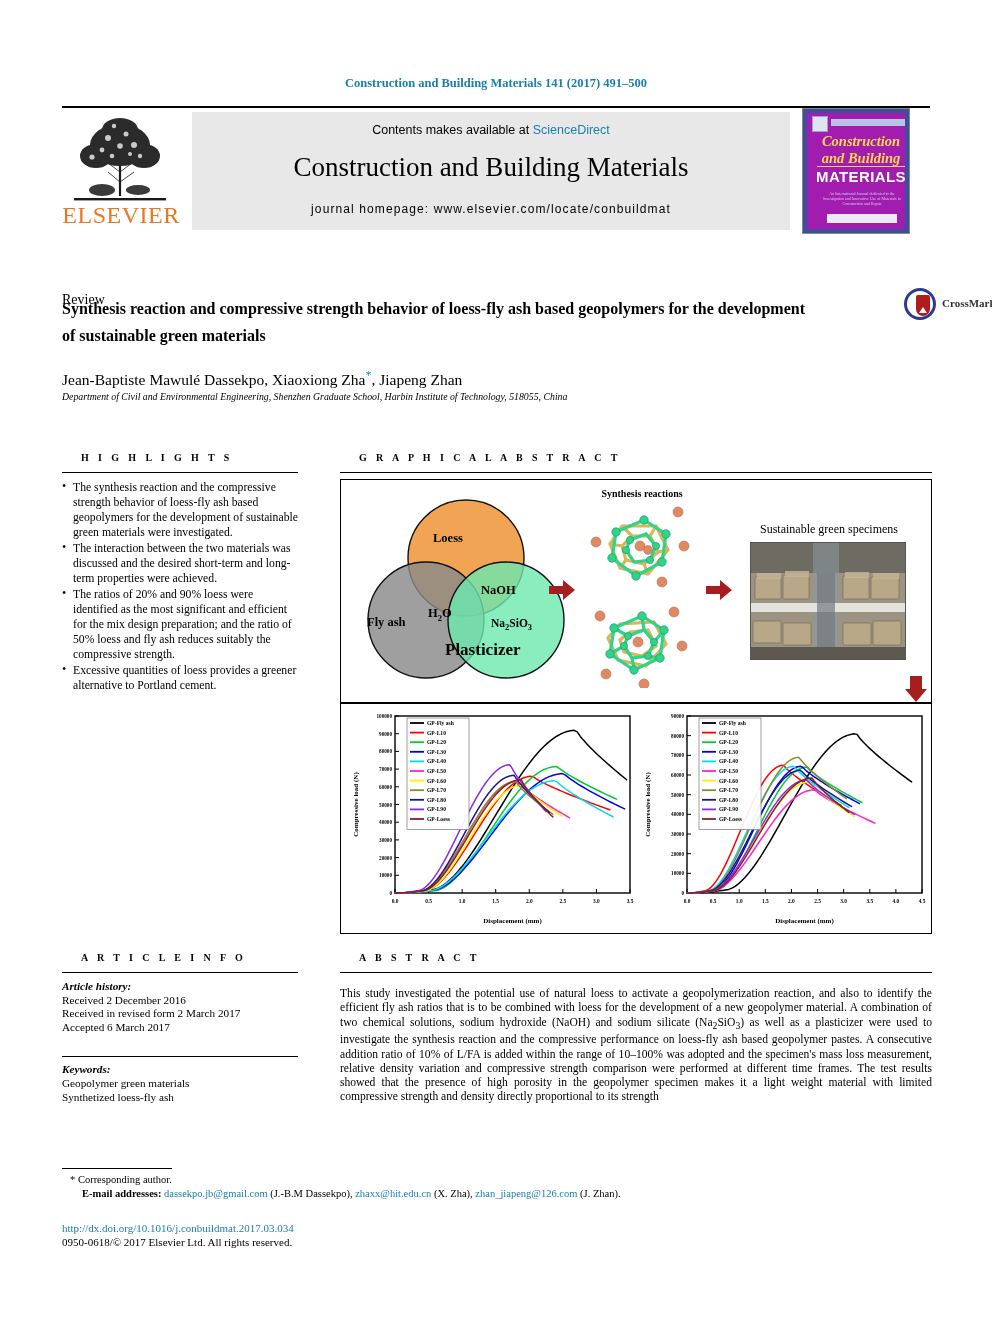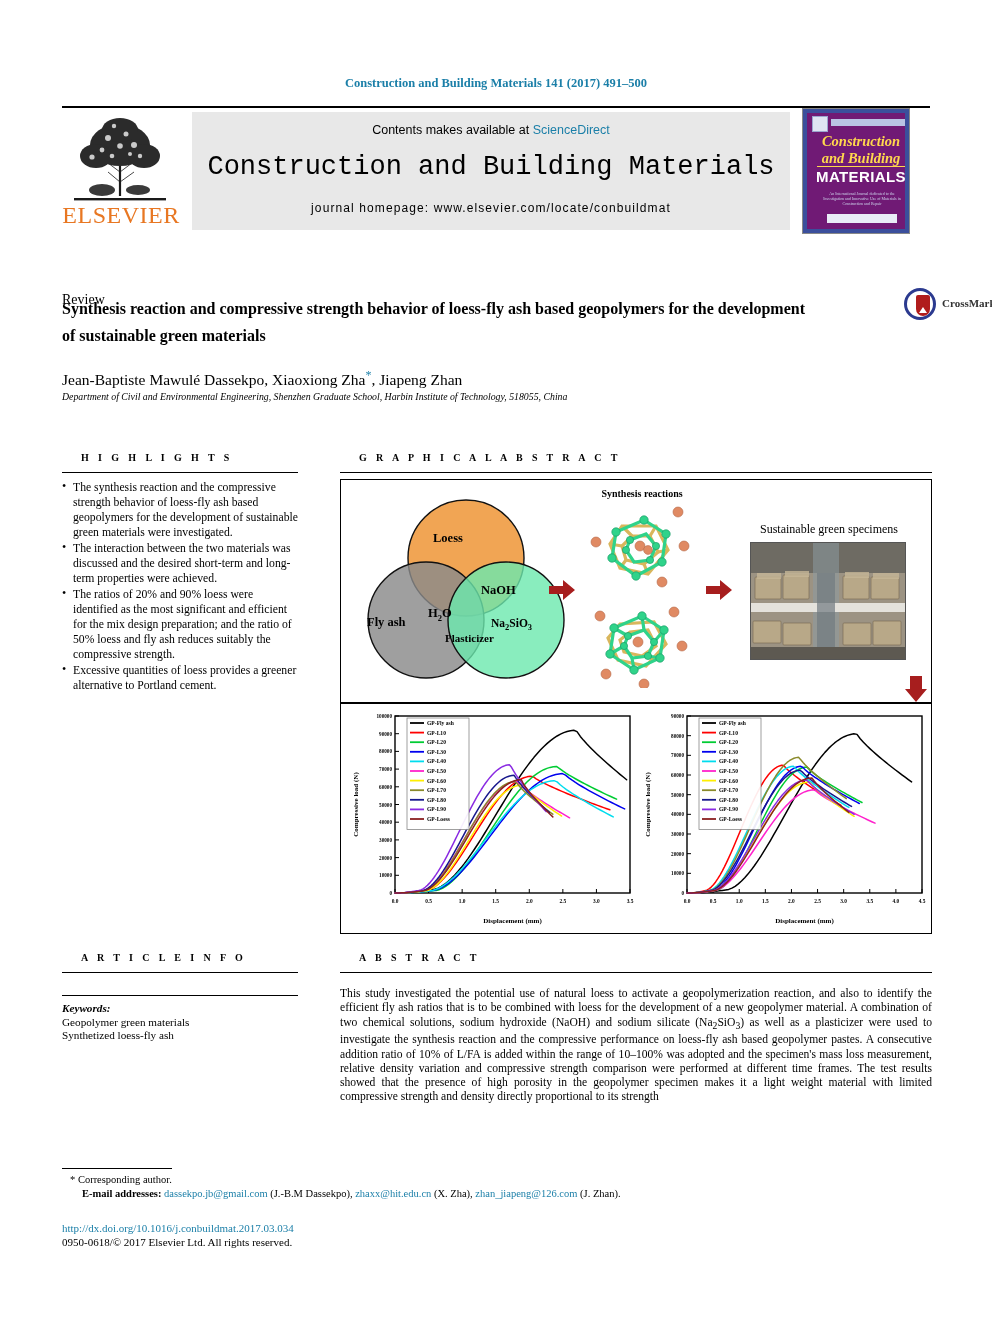--- a/index.html
+++ b/index.html
@@ -38,32 +38,32 @@
   .journal-banner {
     position:absolute; left:130px; top:4px; width:598px; height:118px;
     background:#e8e8e8;
     text-align:center;
   }
   .contents-line {
     margin-top:11px; font-size:12.5px; font-family:"Liberation Sans", sans-serif;
   }
   .sd-link { color:#1b7fa8; }
   .journal-title {
-    margin-top:15px; font-size:27px; font-family:Liberation Mono, monospace;
+    margin-top:15px; font-size:27px; font-family:Liberation Serif, serif;
   }
   .homepage-line {
     margin-top:19px; font-size:12px; letter-spacing:1.1px;
     font-family:"Liberation Sans", sans-serif;
   }
   .cover {
     position:absolute; left:740px; top:0px; width:108px; height:126px;
     background:#3b4f9c; border:1px solid #888;
     overflow:hidden;
   }
-  .cover-inner { position:absolute; inset:4px; background:#701a75; }
+  .cover-inner { position:absolute; inset:4px; background:#a21caf; }
   .cover-topbar { position:absolute; left:24px; top:6px; width:74px; height:7px; background:#b9c3e4; }
   .cover-icon { position:absolute; left:5px; top:3px; width:16px; height:16px; background:#dfe3f2; border:1px solid #9aa5cf;}
   .cover-l1, .cover-l2 {
     position:absolute; left:4px; width:100px; text-align:center;
     font-family:"Liberation Serif", serif; font-style:italic; font-weight:bold;
     color:#ffd84d; font-size:14.5px;
   }
   .cover-l1 { top:20px; }
   .cover-l2 { top:37px; }
   .cover-l3 {
@@ -155,21 +155,21 @@
   .venn svg { display:block; }
   .venn-lbl {
     position:absolute; font-family:"Liberation Serif", serif; font-weight:bold;
     font-size:12.5px; color:#000;
   }
   .lbl-loess { left:70px; top:35px; }
   .lbl-flyash { left:4px; top:119px; }
   .lbl-naoh { left:118px; top:87px; }
   .lbl-h2o { left:65px; top:110px; }
   .lbl-na2sio3 { left:128px; top:121px; font-size:11.5px;}
-  .lbl-plast { left:82px; top:136px; font-size:11px;}
+  .lbl-plast { left:82px; top:144px; font-size:17px;}
   .sub { font-size:8.5px; vertical-align:sub; }
 
   
   .syn-title {
     position:absolute; left:226px; top:8px; width:150px; text-align:center;
     font-size:10px; font-weight:bold; font-family:"Liberation Serif", serif;
   }
   .cage { position:absolute; width:108px; height:88px; }
   .cage-a { left:245px; top:26px; }
   .cage-b { left:245px; top:120px; }
@@ -620,20 +620,26 @@
               <text x="80" y="113" font-size="5.6" font-family="&quot;Liberation Serif&quot;, serif" font-weight="bold" fill="#000">GP-Loess</text>
             </svg>
         </div>
       </div>
     </div>
   </div>
 
   <div class="artinfo">
     <div class="sec-head">A R T I C L E   I N F O</div>
     <div class="sec-rule ai-rule"></div>
+    <div class="ai-block">
+      <div class="ai-ital">Article history:</div>
+      <div>Received 2 December 2016</div>
+      <div>Received in revised form 2 March 2017</div>
+      <div>Accepted 6 March 2017</div>
+    </div>
     <div class="ai-rule2"></div>
     <div class="kw-block">
       <div class="ai-ital">Keywords:</div>
       <div>Geopolymer green materials</div>
       <div>Synthetized loess-fly ash</div>
     </div>
   </div>
 
   <div class="abstract">
     <div class="sec-head">A B S T R A C T</div>

